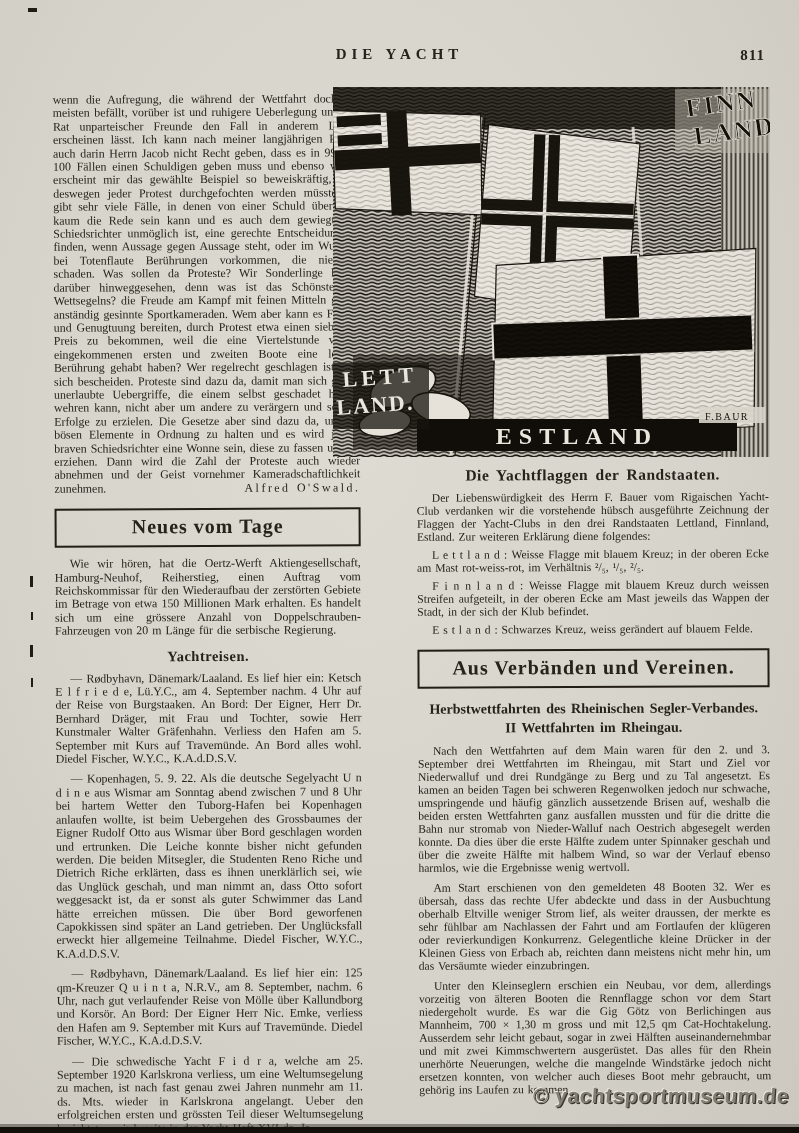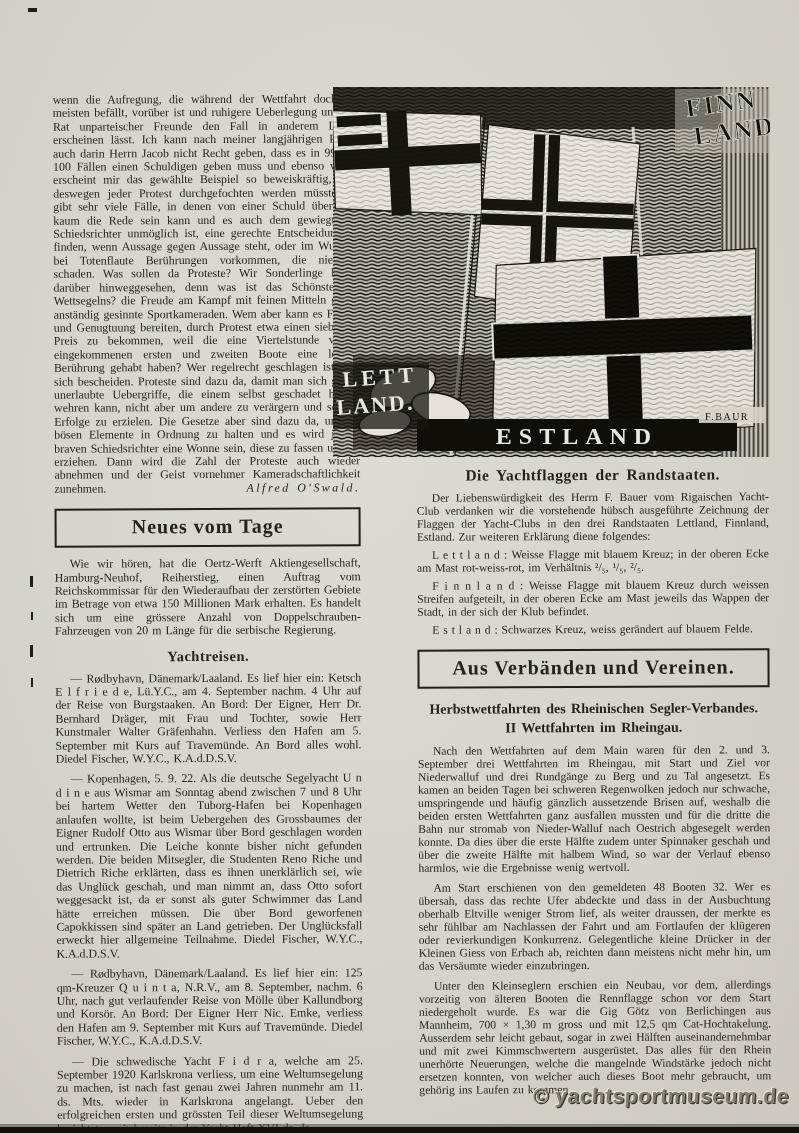--- a/index.html
+++ b/index.html
@@ -13,21 +13,21 @@
   .mast-title{position:absolute;left:0;width:100%;text-align:center;font-weight:bold;font-size:15px;letter-spacing:5px;}
   .page-number{position:absolute;right:34px;top:1px;font-weight:bold;font-size:15px;letter-spacing:1px;}
   
   .col-left{position:absolute;left:55px;top:93px;width:306px;transform:rotate(-0.25deg);}
   .col-right{position:absolute;left:418px;top:464px;width:352px;transform:rotate(-0.25deg);}
   .body{font-size:11.9px;line-height:13.4px;text-align:justify;margin:0;word-spacing:1px;}
   .col-right .body{font-size:11.6px;line-height:13px;}
   .indent{text-indent:15px;}
   .item{margin-top:7px;}
   .def{margin-top:5px;text-indent:15px;}
-  .signature{float:right;letter-spacing:2.5px;padding-left:10px;font-style:italic;}
+  .signature{float:right;letter-spacing:2.5px;padding-left:10px;}
   
   .rule-box{border:2px solid #221d15;margin:13px 0 10px 0;padding:5px 4px 7px 4px;text-align:center;}
   .rule-box h2{margin:0;font-size:20px;font-weight:bold;letter-spacing:1px;}
   .sec-title{text-align:center;font-weight:bold;font-size:14.5px;margin:10px 0 6px 0;letter-spacing:0.5px;}
   .sec-title.big{font-size:15.5px;margin:2px 0 7px 0;word-spacing:3px;}
   .sub-title{text-align:center;font-weight:bold;font-size:14px;margin:11px 0 7px 0;line-height:19px;word-spacing:2px;}
   .sub-title span{display:block;}
   
   .illustration{position:absolute;left:333px;top:87px;width:437px;height:370px;margin:0;}
   
@@ -44,20 +44,24 @@
   .speck.s2{left:30px;top:576px;width:3px;height:11px;}
   .speck.s3{left:31px;top:612px;width:2px;height:8px;}
   .speck.s4{left:30px;top:645px;width:3px;height:12px;}
   .speck.s5{left:31px;top:678px;width:2px;height:9px;}
 </style>
 </head>
 <body>
 
 <div class="page">
 
+  <header class="masthead">
+    <div class="mast-title">DIE YACHT</div>
+    <div class="page-number">811</div>
+  </header>
 
   <section class="col-left">
     <p class="body"><span>wenn die Aufregung, die während der Wettfahrt doch die meisten befällt, vorüber ist und ruhigere Ueberlegung und der Rat unparteischer Freunde den Fall in anderem Lichte erscheinen lässt. Ich kann nach meiner langjährigen Praxis auch darin Herrn Jacob nicht Recht geben, dass es in 99 von 100 Fällen einen Schuldigen geben muss und ebenso wenig erscheint mir das gewählte Beispiel so beweiskräftig, dass deswegen jeder Protest durchgefochten werden müsste. Es gibt sehr viele Fälle, in denen von einer Schuld überhaupt kaum die Rede sein kann und es auch dem gewiegtesten Schiedsrichter unmöglich ist, eine gerechte Entscheidung zu finden, wenn Aussage gegen Aussage steht, oder im Wuhling bei Totenflaute Berührungen vorkommen, die niemand schaden. Was sollen da Proteste? Wir Sonderlinge haben darüber hinweggesehen, denn was ist das Schönste des Wettsegelns? die Freude am Kampf mit feinen Mitteln gegen anständig gesinnte Sportkameraden. Wem aber kann es Freude und Genugtuung bereiten, durch Protest etwa einen siebenten Preis zu bekommen, weil die eine Viertelstunde vorher eingekommenen ersten und zweiten Boote eine leichte Berührung gehabt haben? Wer regelrecht geschlagen ist, soll sich bescheiden. Proteste sind dazu da, damit man sich gegen unerlaubte Uebergriffe, die einem selbst geschadet haben, wehren kann, nicht aber um andere zu verärgern und schöne Erfolge zu erzielen. Die Gesetze aber sind dazu da, um die bösen Elemente in Ordnung zu halten und es wird jedem braven Schiedsrichter eine Wonne sein, diese zu fassen und zu erziehen. Dann wird die Zahl der Proteste auch wieder abnehmen und der Geist vornehmer Kameradschaftlichkeit zunehmen.</span><span class="signature">Alfred O'Swald.</span></p>
 
     <div class="rule-box">
       <h2>Neues vom Tage</h2>
     </div>
     <p class="body indent">Wie wir hören, hat die Oertz-Werft Aktiengesellschaft, Hamburg-Neuhof, Reiherstieg, einen Auftrag vom Reichskommissar für den Wiederaufbau der zerstörten Gebiete im Betrage von etwa 150 Millionen Mark erhalten. Es handelt sich um eine grössere Anzahl von Doppelschrauben-Fahrzeugen von 20 m Länge für die serbische Regierung.</p>
 
     <h3 class="sec-title">Yachtreisen.</h3>

